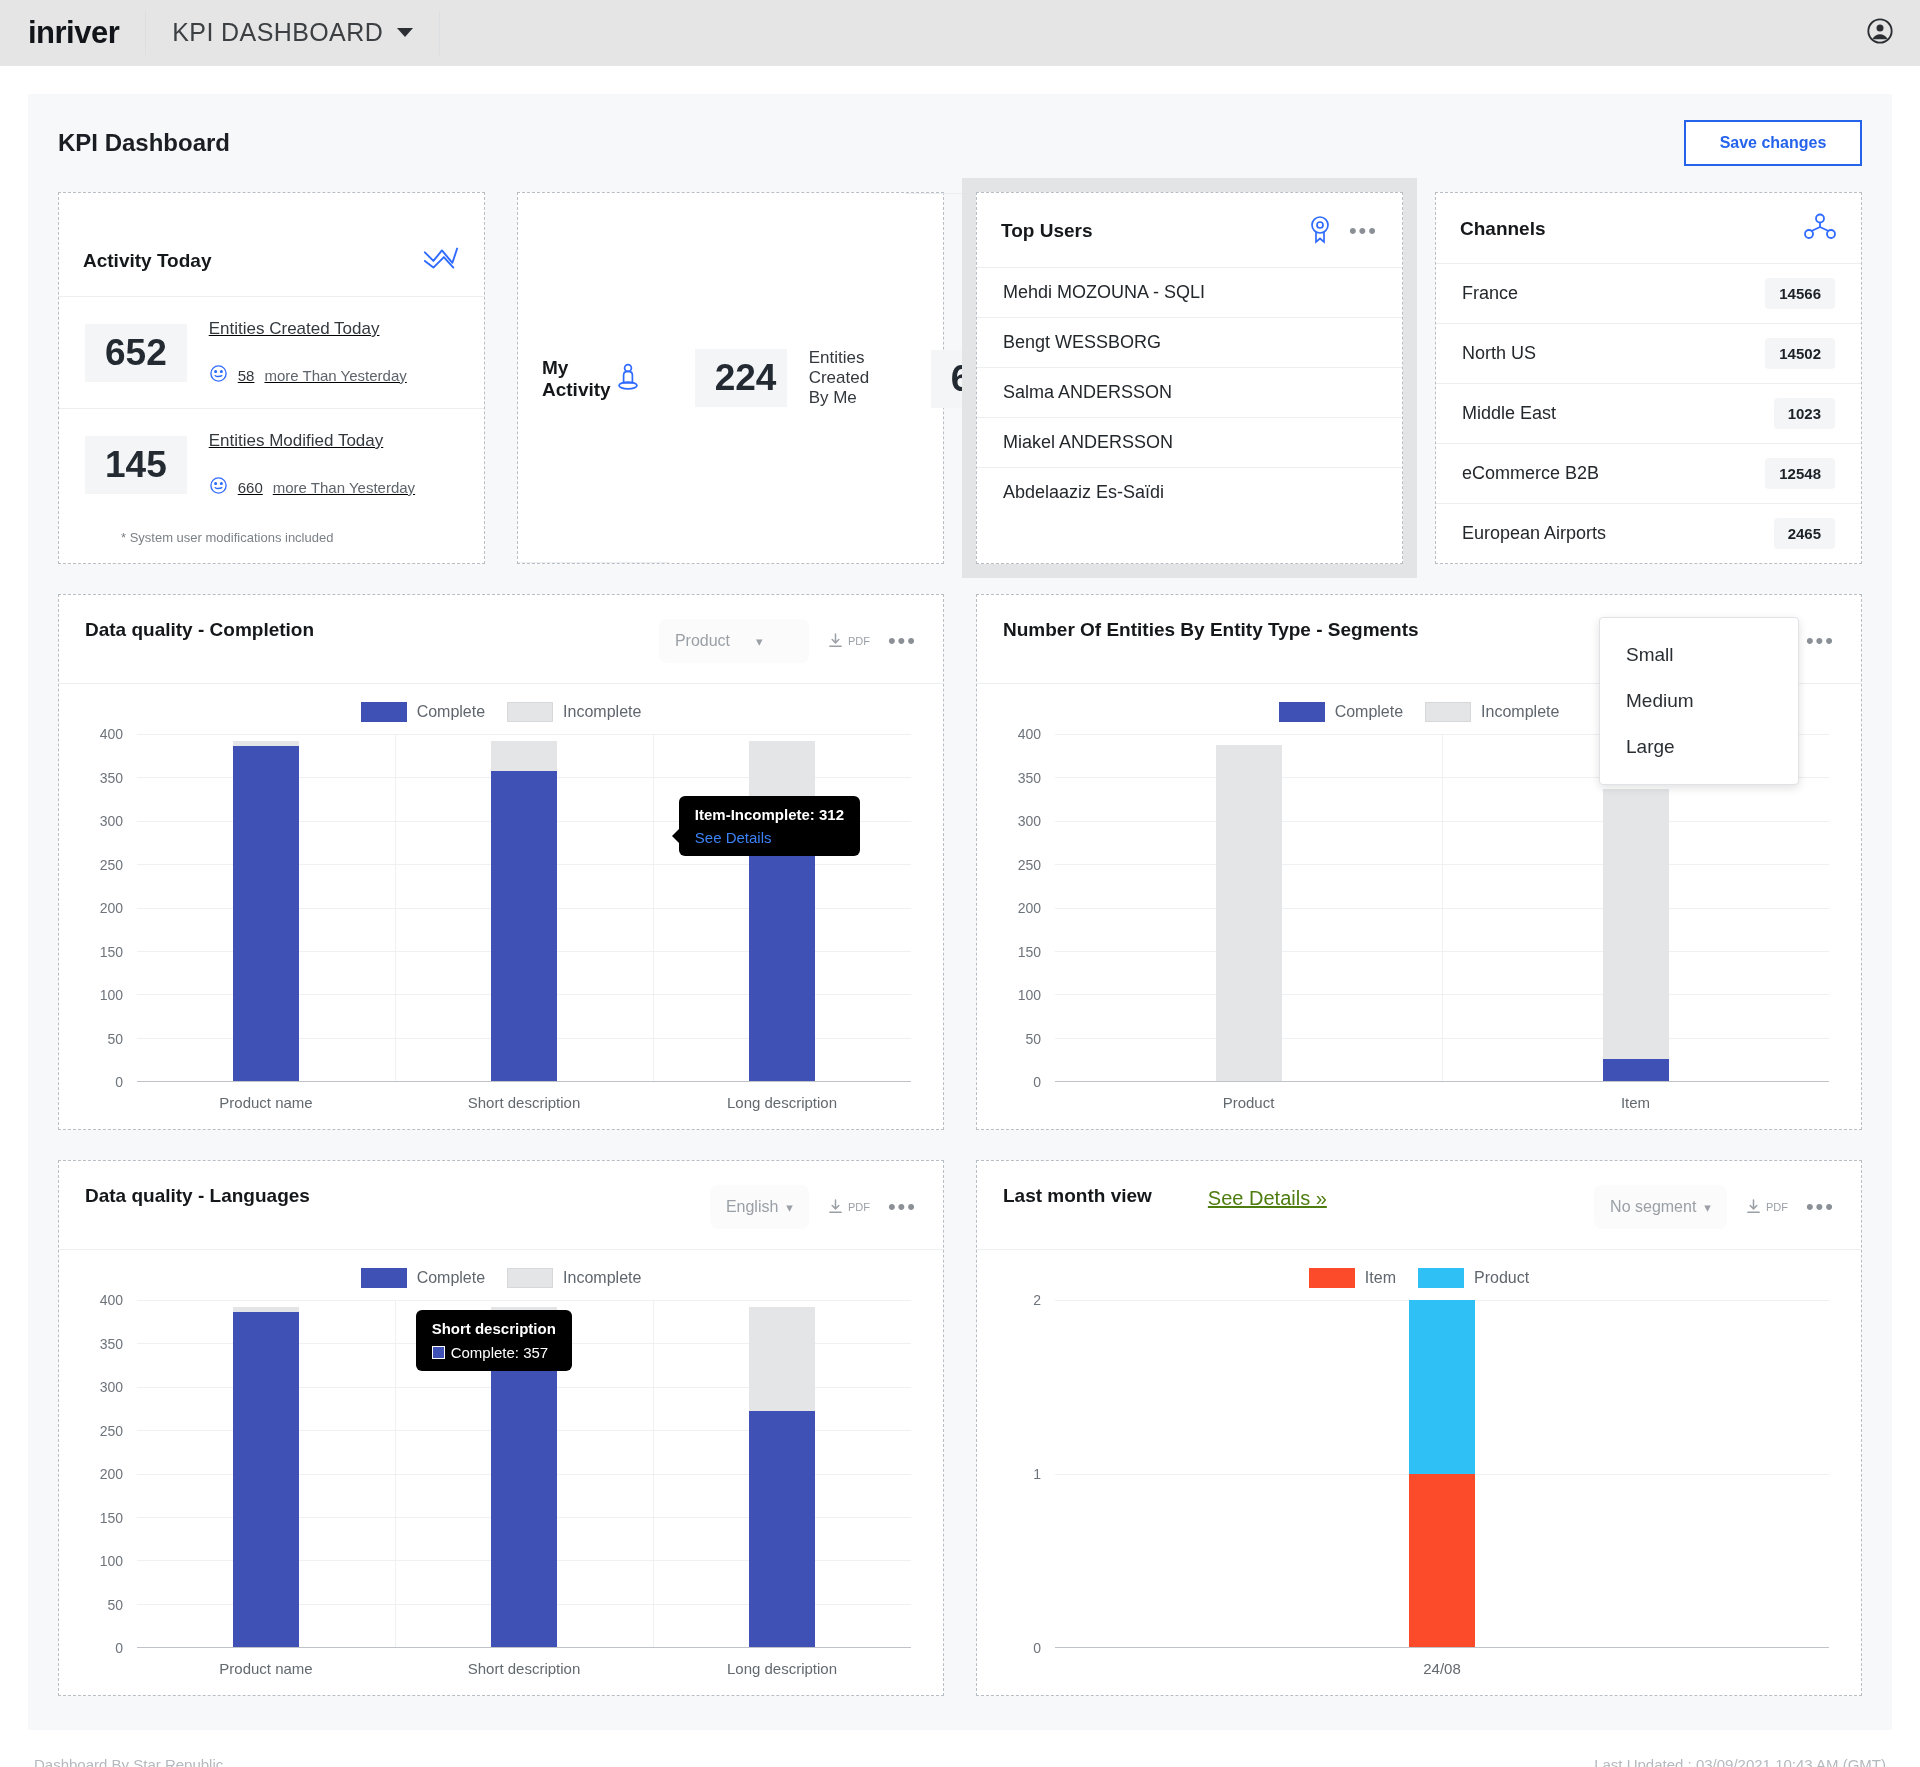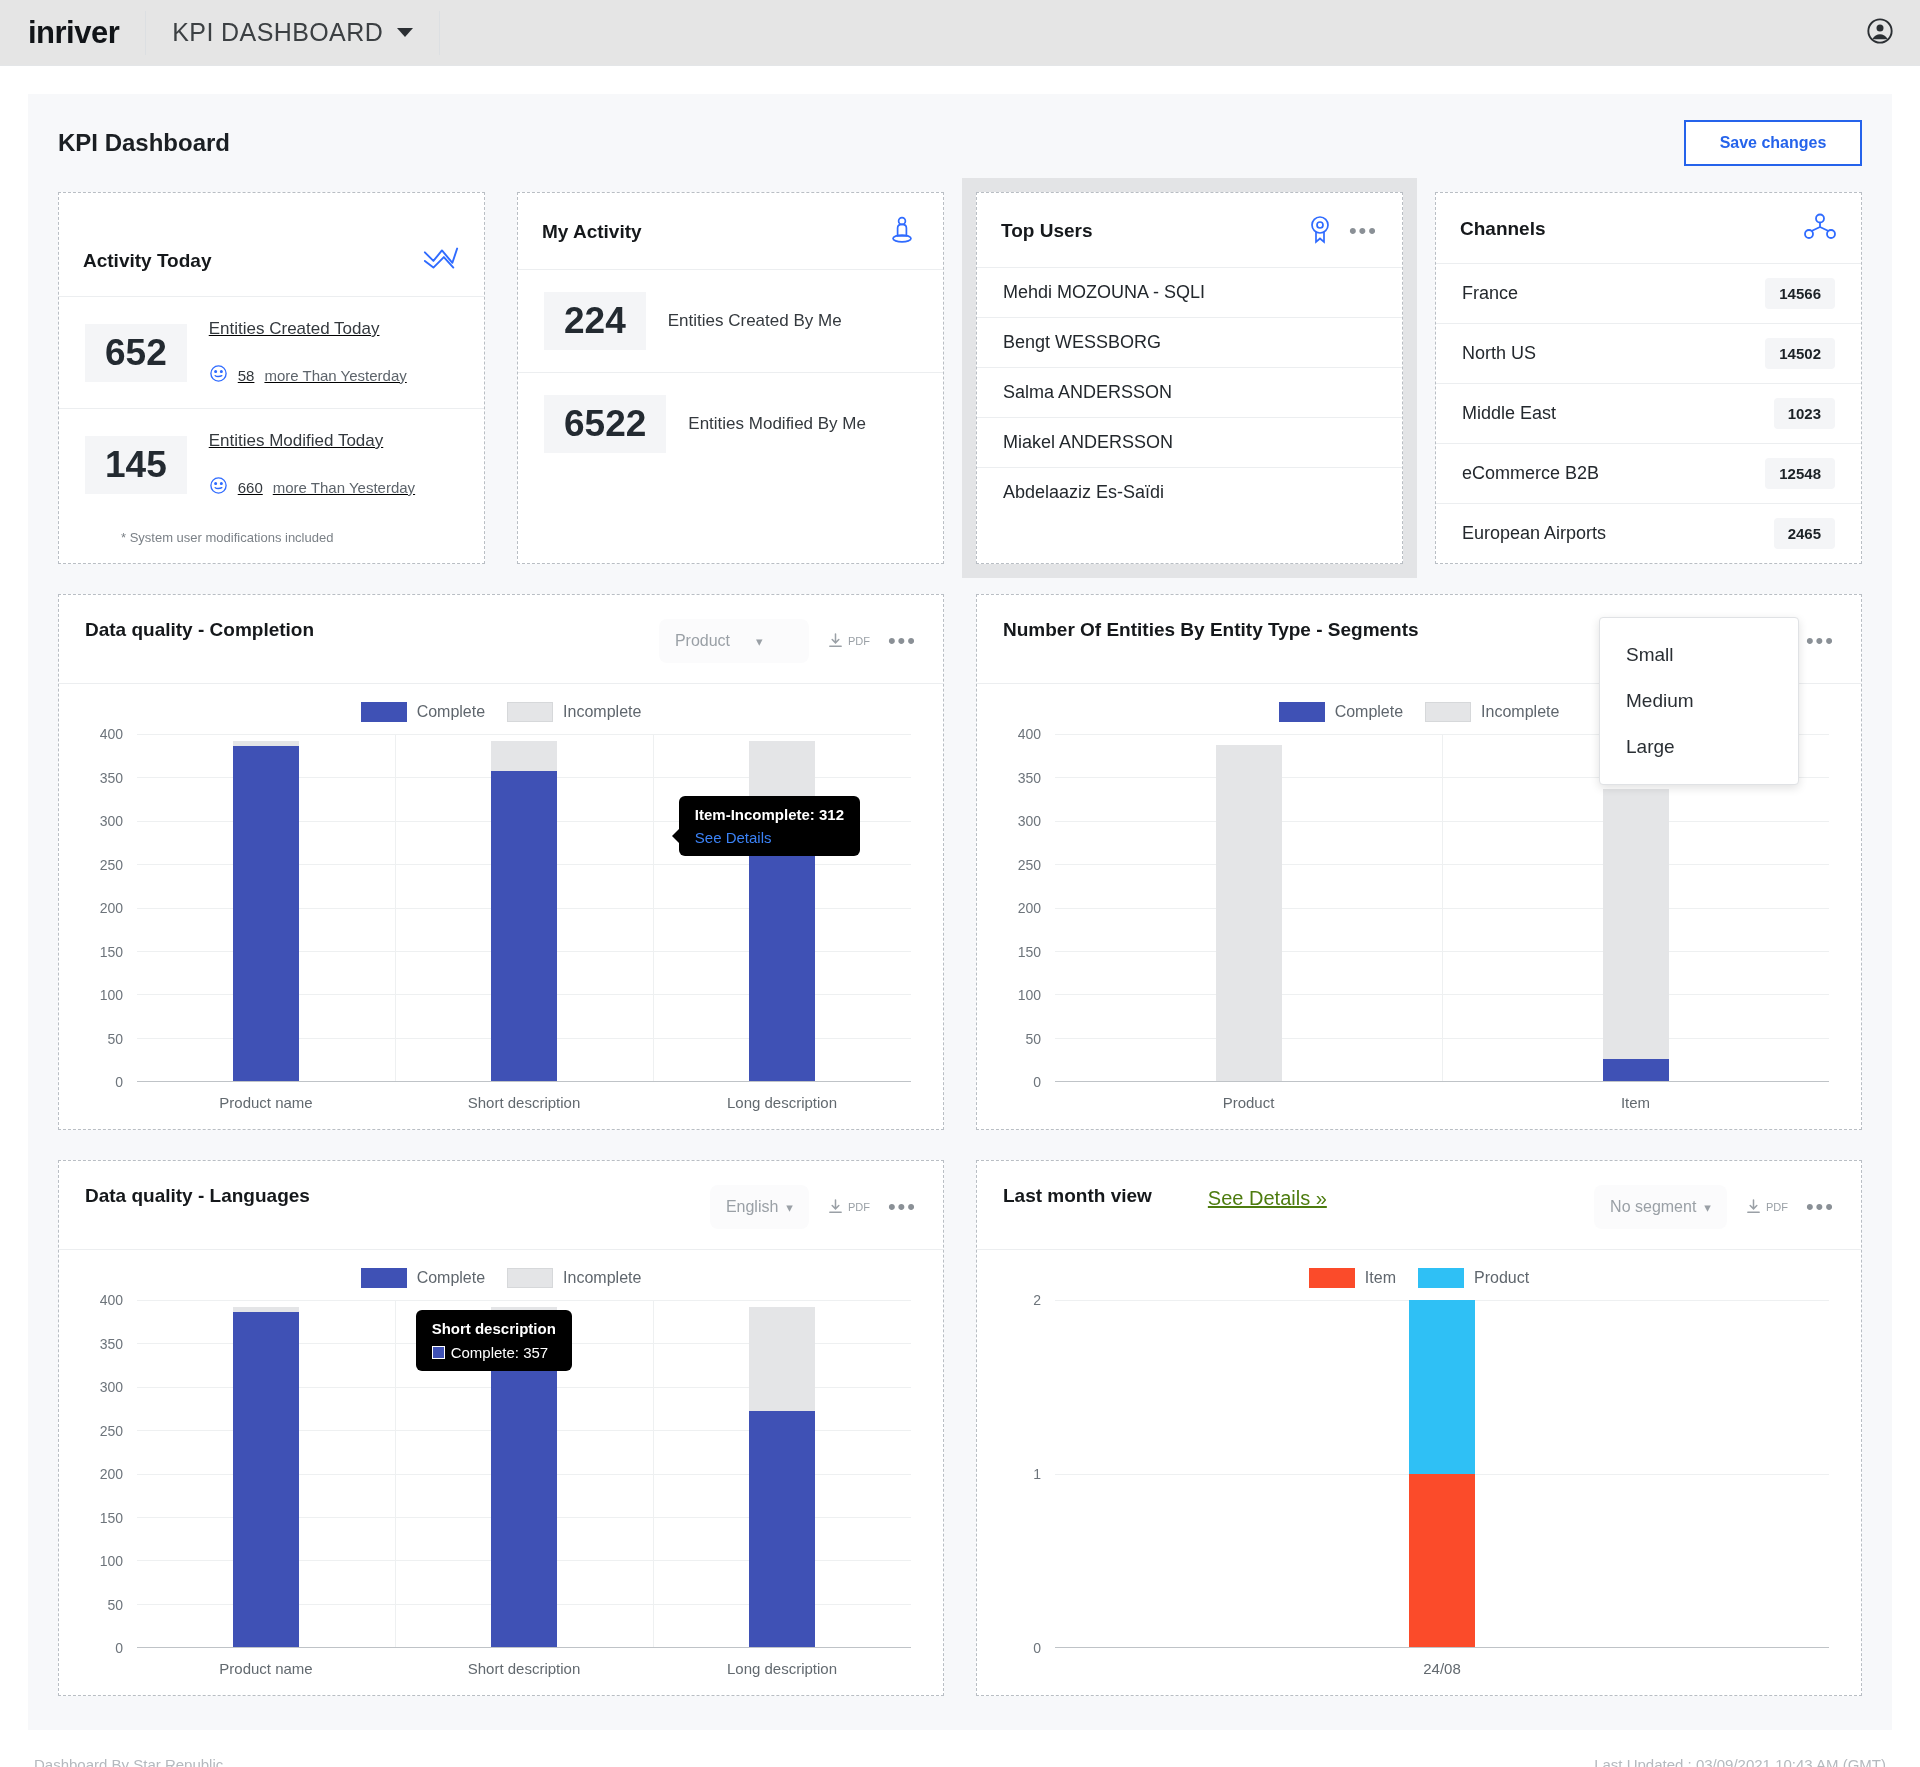--- a/index.html
+++ b/index.html
@@ -258,21 +258,21 @@
               </svg>
             </span>
             <b>660</b>
             <span>more Than Yesterday</span>
           </div>
         </div>
       </div>
       <div class="footnote">* System user modifications included</div>
     </div>
 
-    <div class="card" style="display:flex;flex-direction:column;">
+    <div class="card" style="display:flex;flex-direction:row;">
       <div class="card-head">
         <div class="card-title">My Activity</div>
         <span>
           <svg width="34" height="34" viewBox="0 0 34 34" fill="none" stroke="#2f6bff" stroke-width="1.7">
             <circle cx="17" cy="8" r="3.4"></circle>
             <path d="M12.6 15c0-2.3 1.9-3.6 4.4-3.6s4.4 1.3 4.4 3.6v8h-8.8z"></path>
             <ellipse cx="17" cy="25.5" rx="9" ry="3.4"></ellipse>
           </svg>
         </span>
       </div>

